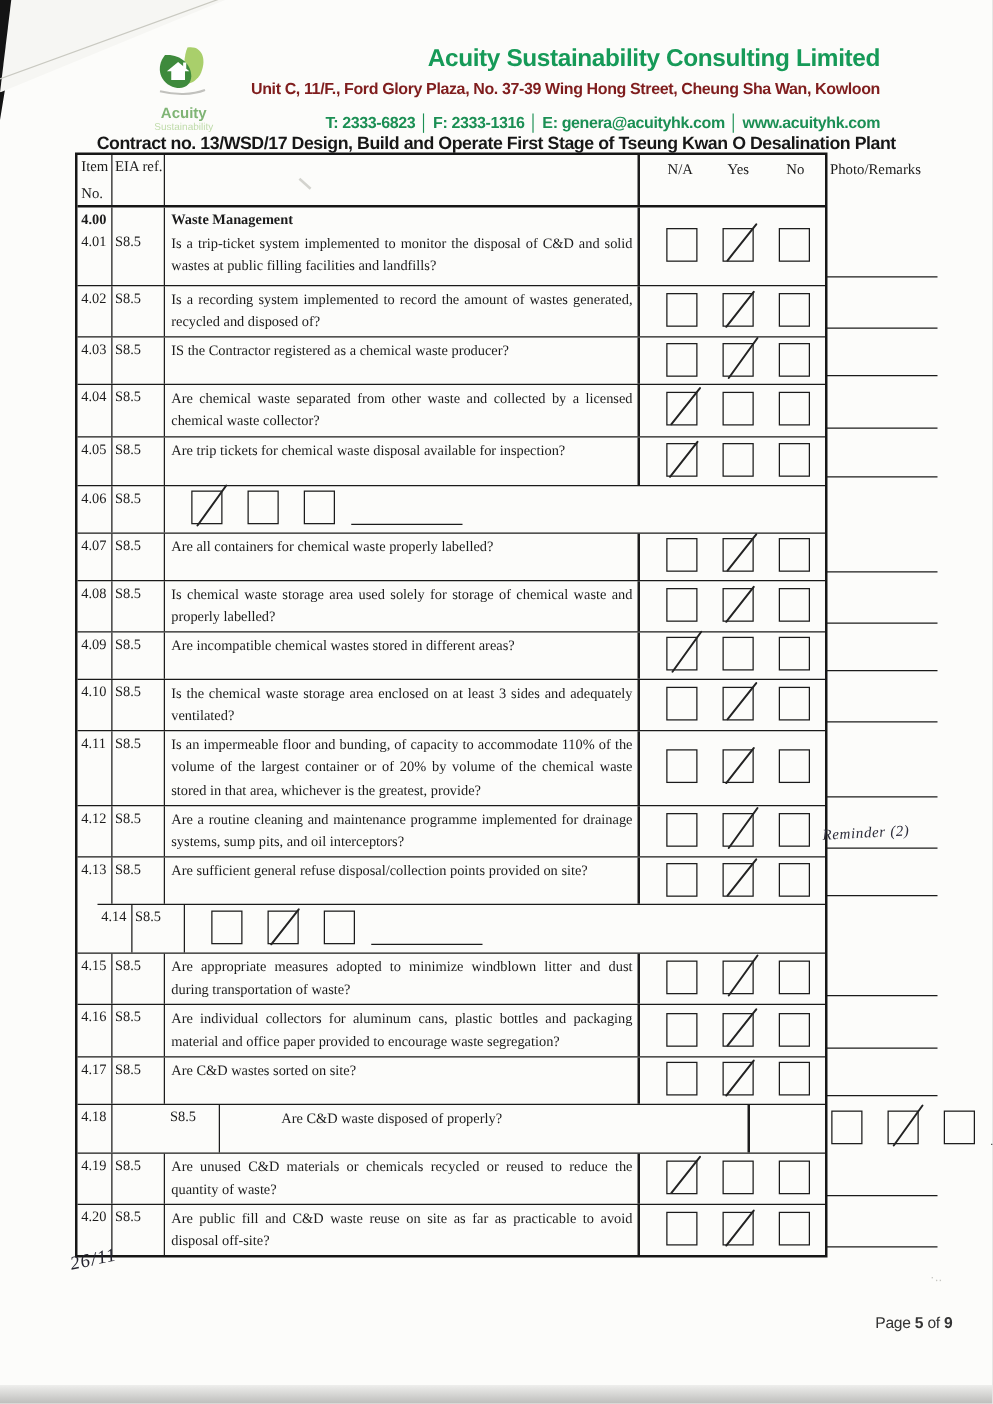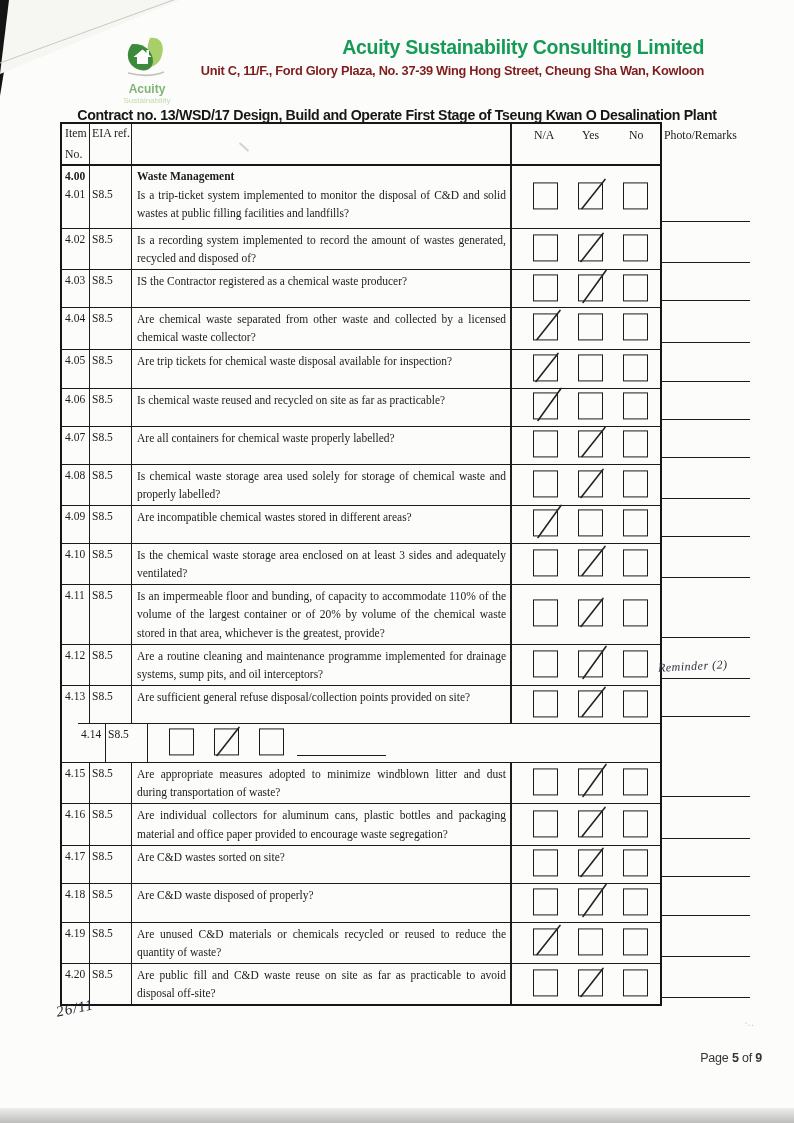--- a/index.html
+++ b/index.html
@@ -91,20 +91,21 @@
       </g>
       <path d="M8 39 C20 42 34 42 44 38" stroke="#9a9a94" stroke-width="1.6" fill="none" opacity=".6"></path>
     </svg>
     <div class="logo-name">Acuity</div>
     <div class="logo-tag">Sustainability</div>
   </div>
 
   <div class="head-text">
     <div class="company">Acuity Sustainability Consulting Limited</div>
     <div class="addr">Unit C, 11/F., Ford Glory Plaza, No. 37-39 Wing Hong Street, Cheung Sha Wan, Kowloon</div>
+    <div class="contact">T: 2333-6823 │ F: 2333-1316 │ E: genera@acuityhk.com │ www.acuityhk.com</div>
   </div>
 
   <div class="contract">Contract no.  13/WSD/17 Design, Build and Operate First Stage of Tseung Kwan O Desalination Plant</div>
 
   <div class="tbl">
     <div class="thead">
       <div class="h-item">
         <span>Item</span>
         <span>No.</span>
       </div>
@@ -226,23 +227,20 @@
             <div class="uline"></div>
           </div>
         </div>
         <div class="row" style="min-height: 38px;">
           <div class="c-item">
             <div>4.06</div>
           </div>
           <div class="c-eia">
             <div>S8.5</div>
           </div>
-          <div class="c-q">
-            <div class="q-text">Is chemical waste reused and recycled on site as far as practicable?</div>
-          </div>
           <div class="c-marks">
             <div class="cbox cb-na">
               <svg width="25" height="27" viewBox="0 0 25 27">
                 <line x1="4" y1="27" x2="27" y2="-5"></line>
               </svg>
             </div>
             <div class="cbox cb-yes"></div>
             <div class="cbox cb-no"></div>
             <div class="uline"></div>
           </div>
@@ -469,21 +467,21 @@
             <div class="cbox cb-na"></div>
             <div class="cbox cb-yes">
               <svg width="25" height="27" viewBox="0 0 25 27">
                 <line x1="2" y1="26" x2="24" y2="-2"></line>
               </svg>
             </div>
             <div class="cbox cb-no"></div>
             <div class="uline"></div>
           </div>
         </div>
-        <div class="row" style="min-height: 39px;">
+        <div class="row" style="min-height: 39px; gap: 44px;">
           <div class="c-item">
             <div>4.18</div>
           </div>
           <div class="c-eia">
             <div>S8.5</div>
           </div>
           <div class="c-q">
             <div class="q-text">Are C&amp;D waste disposed of properly?</div>
           </div>
           <div class="c-marks">

